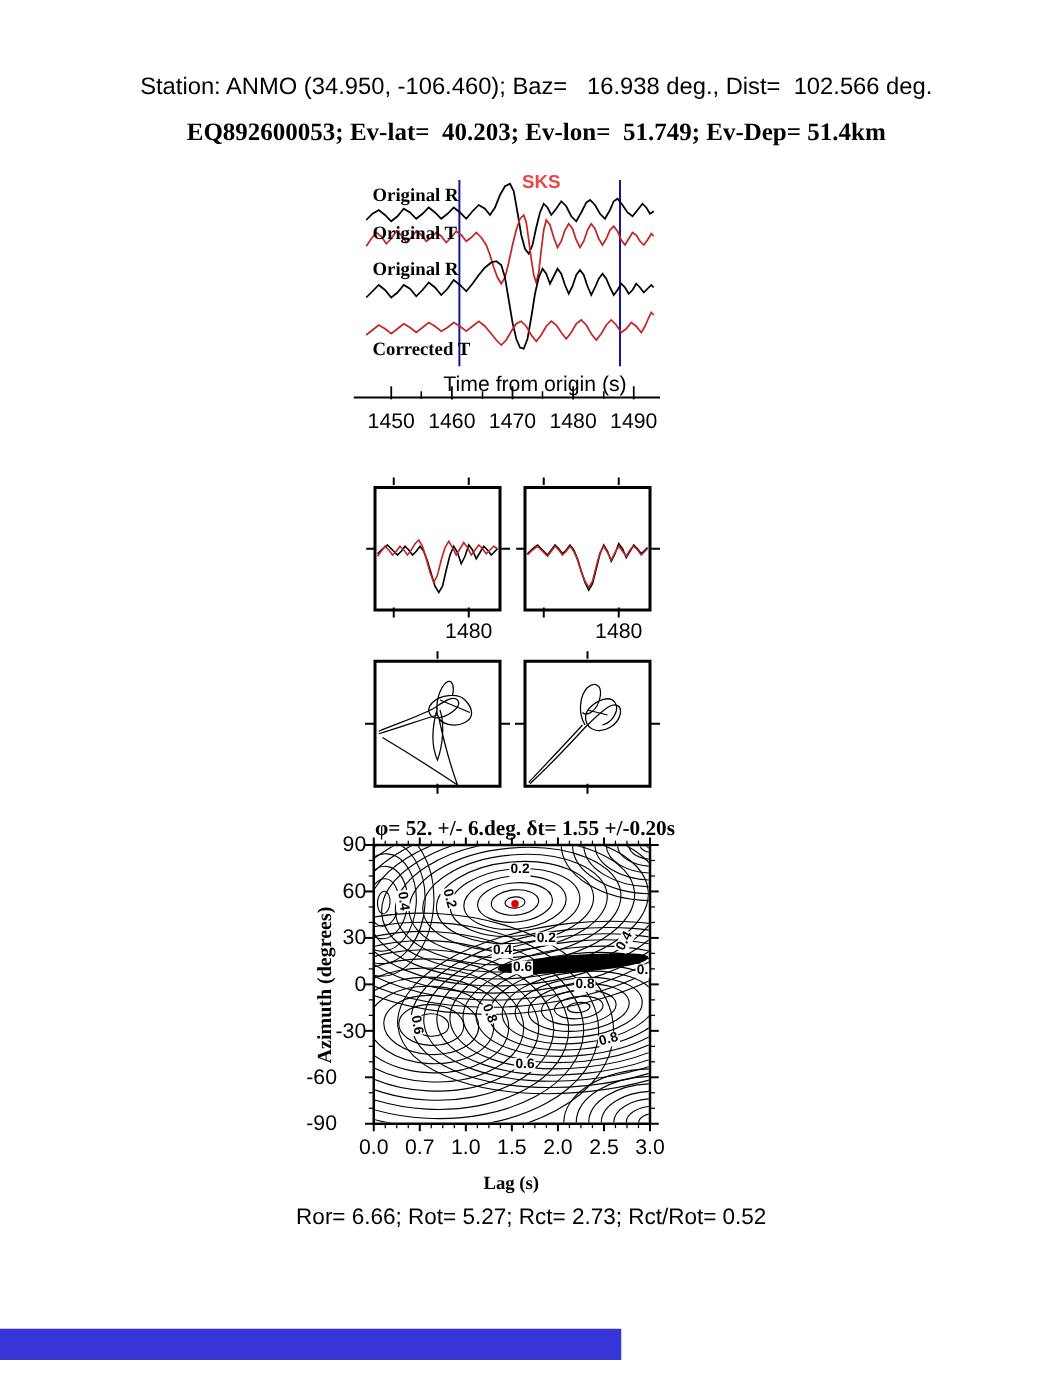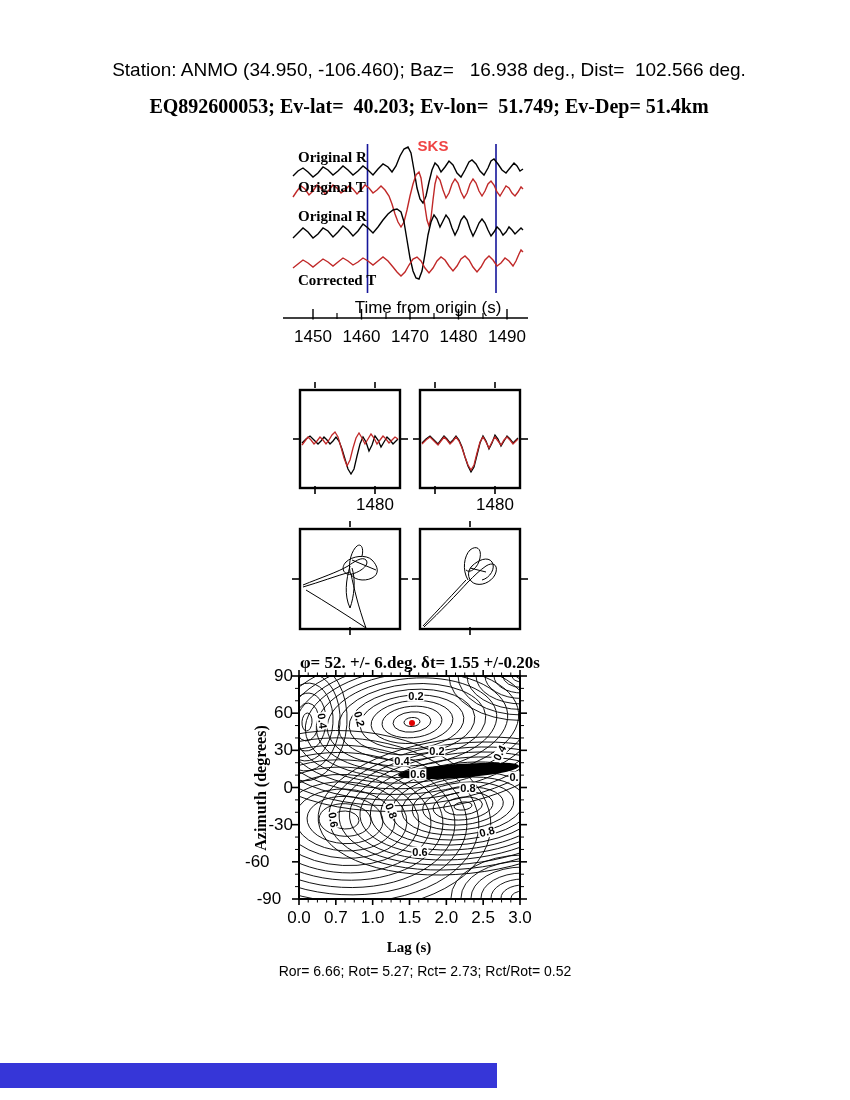--- a/index.html
+++ b/index.html
@@ -265,35 +265,35 @@
 
 <div class="abs sans ctrx" style="left:428px;top:298px;font-size:17px;">Time from origin (s)</div>
 
 <div class="abs sans ctrx" style="left:375px;top:495px;font-size:17px;">1480</div>
 <div class="abs sans ctrx" style="left:495px;top:495px;font-size:17px;">1480</div>
 
 <div class="abs serifb ctrx" style="left:420px;top:653px;font-size:17px;">φ= 52. +/- 6.deg. δt= 1.55 +/-0.20s</div>
 <div class="abs serifb ctr" style="left:261px;top:788px;font-size:16px;transform:translate(-50%,-50%) rotate(-90deg);">Azimuth (degrees)</div>
 <div class="abs serifb ctrx" style="left:409px;top:939px;font-size:15px;">Lag (s)</div>
 
-<div class="abs sans ctrx" style="left:425px;top:963px;font-size:14px;">Ror= 6.66; Rot= 5.27; Rct= 2.73; Rct/Rot= 0.52</div>
+<div class="abs sans ctrx" style="left:425px;top:963px;font-size:18px;">Ror= 6.66; Rot= 5.27; Rct= 2.73; Rct/Rot= 0.52</div>
 
 <div id="gen-labels">
     <div class="ticklabel ctrx" style="left: 313px; top: 327px;">1450</div>
     <div class="ticklabel ctrx" style="left: 361.5px; top: 327px;">1460</div>
     <div class="ticklabel ctrx" style="left: 410px; top: 327px;">1470</div>
     <div class="ticklabel ctrx" style="left: 458.5px; top: 327px;">1480</div>
     <div class="ticklabel ctrx" style="left: 507px; top: 327px;">1490</div>
     <div class="ticklabel" style="left: 245px; top: 666px; text-align: right; width: 48px;">90</div>
     <div class="ticklabel" style="left: 245px; top: 703.167px; text-align: right; width: 48px;">60</div>
     <div class="ticklabel" style="left: 245px; top: 740.333px; text-align: right; width: 48px;">30</div>
     <div class="ticklabel" style="left: 245px; top: 777.5px; text-align: right; width: 48px;">0</div>
     <div class="ticklabel" style="left: 245px; top: 814.667px; text-align: right; width: 48px;">-30</div>
     <div class="ticklabel" style="left: 245px; top: 851.833px; text-align: left; width: 48px;">-60</div>
-    <div class="ticklabel" style="left: 245px; top: 889px; text-align: center; width: 48px;">-90</div>
+    <div class="ticklabel" style="left: 245px; top: 889px; text-align: left; width: 48px;">-90</div>
     <div class="ticklabel ctrx" style="left: 299px; top: 908px;">0.0</div>
     <div class="ticklabel ctrx" style="left: 335.833px; top: 908px;">0.7</div>
     <div class="ticklabel ctrx" style="left: 372.667px; top: 908px;">1.0</div>
     <div class="ticklabel ctrx" style="left: 409.5px; top: 908px;">1.5</div>
     <div class="ticklabel ctrx" style="left: 446.333px; top: 908px;">2.0</div>
     <div class="ticklabel ctrx" style="left: 483.167px; top: 908px;">2.5</div>
     <div class="ticklabel ctrx" style="left: 520px; top: 908px;">3.0</div>
     <div class="contour-label" style="left: 416px; top: 696px; transform: translate(-50%, -50%) rotate(0deg);">0.2</div>
     <div class="contour-label" style="left: 322px; top: 721px; transform: translate(-50%, -50%) rotate(83deg);">0.4</div>
     <div class="contour-label" style="left: 359px; top: 719px; transform: translate(-50%, -50%) rotate(75deg);">0.2</div>

